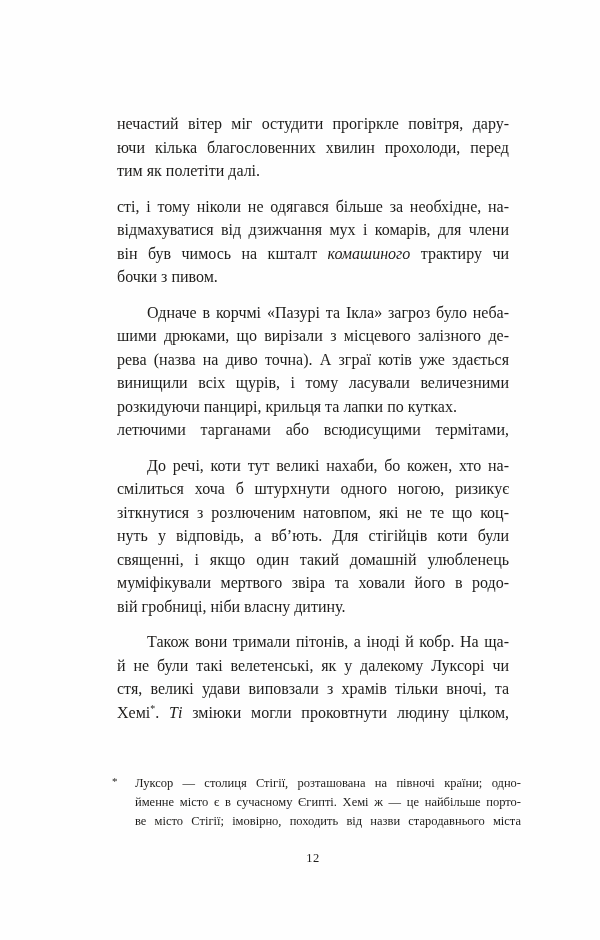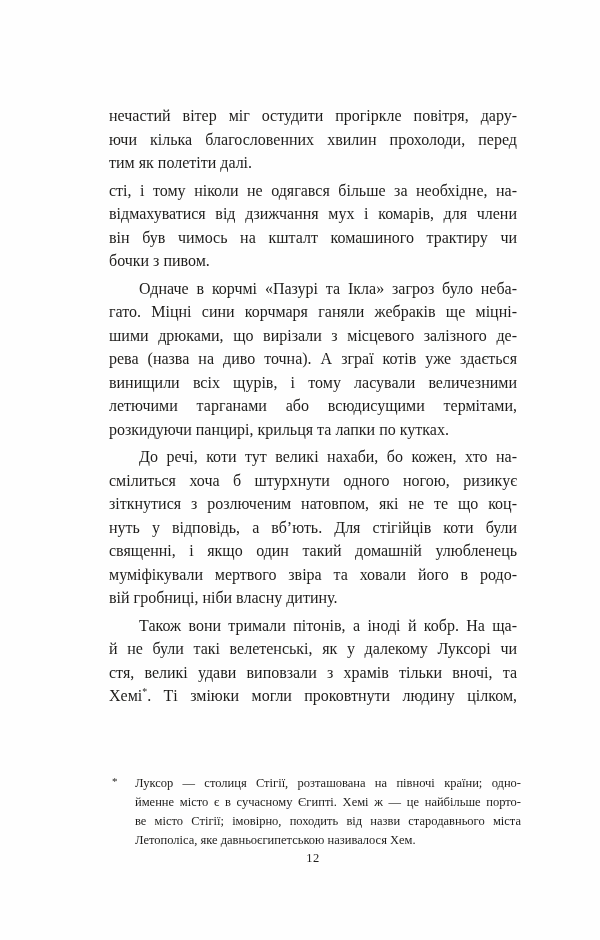--- a/index.html
+++ b/index.html
@@ -18,29 +18,29 @@
     background: #fefefe;
   }
   .text-block {
     position: absolute;
     left: 105px;
     top: 100px;
     width: 416px;
     font-size: 16px;
     line-height: 23.5px;
   }
-  .paragraph { margin: 4px; }
+  .paragraph { margin: 12px; }
   .line {
     text-align: justify;
     text-align-last: justify;
     min-height: 23.5px;
   }
   .line.indent { text-indent: 30px; }
   .line.last { text-align-last: left; }
-  .em { }
+  .em { font-style: italic; }
   sup.fn-ref {
     font-size: 0.62em;
     line-height: 0;
     vertical-align: super;
   }
   .footnote {
     position: absolute;
     left: 105px;
     top: 774px;
     width: 416px;
@@ -81,26 +81,25 @@
 
     <div class="paragraph">
       <div class="line">сті, і тому ніколи не одягався більше за необхідне, на-</div>
       <div class="line">відмахуватися від дзижчання мух і комарів, для члени</div>
       <div class="line"><span>він був чимось на кшталт </span><span class="em">комашиного</span><span> трактиру чи</span></div>
       <div class="line last">бочки з пивом.</div>
     </div>
 
     <div class="paragraph">
       <div class="line indent">Одначе в корчмі «Пазурі та Ікла» загроз було неба-</div>
-      <div class="line">гато. Міцні сини корчмаря ганяли жебраків ще міцні-</div>
       <div class="line">шими дрюками, що вирізали з місцевого залізного де-</div>
       <div class="line">рева (назва на диво точна). А зграї котів уже здається</div>
       <div class="line">винищили всіх щурів, і тому ласували величезними</div>
+      <div class="line last">розкидуючи панцирі, крильця та лапки по кутках.</div>
       <div class="line">летючими тарганами або всюдисущими термітами,</div>
-      <div class="line last">розкидуючи панцирі, крильця та лапки по кутках.</div>
     </div>
 
     <div class="paragraph">
       <div class="line indent">До речі, коти тут великі нахаби, бо кожен, хто на-</div>
       <div class="line">смілиться хоча б штурхнути одного ногою, ризикує</div>
       <div class="line">зіткнутися з розлюченим натовпом, які не те що коц-</div>
       <div class="line">нуть у відповідь, а вб’ють. Для стігійців коти були</div>
       <div class="line">священні, і якщо один такий домашній улюбленець</div>
       <div class="line">муміфікували мертвого звіра та ховали його в родо-</div>
       <div class="line last">вій гробниці, ніби власну дитину.</div>
@@ -113,18 +112,17 @@
       <div class="line"><span>Хемі</span><sup class="fn-ref">*</sup><span>. </span><span class="em">Ті</span><span> зміюки могли проковтнути людину цілком,</span></div>
     </div>
 
   </div>
 
   <div class="footnote">
     <span class="footnote-marker">*</span>
     <div class="line">Луксор — столиця Стігії, розташована на півночі країни; одно-</div>
     <div class="line">йменне місто є в сучасному Єгипті. Хемі ж — це найбільше порто-</div>
     <div class="line">ве місто Стігії; імовірно, походить від назви стародавнього міста</div>
-    <div class="line last">Летополіса, яке давньоєгипетською називалося Хем.</div>
   </div>
 
   <div class="page-number">12</div>
 
 </div>
 
 </body></html>

